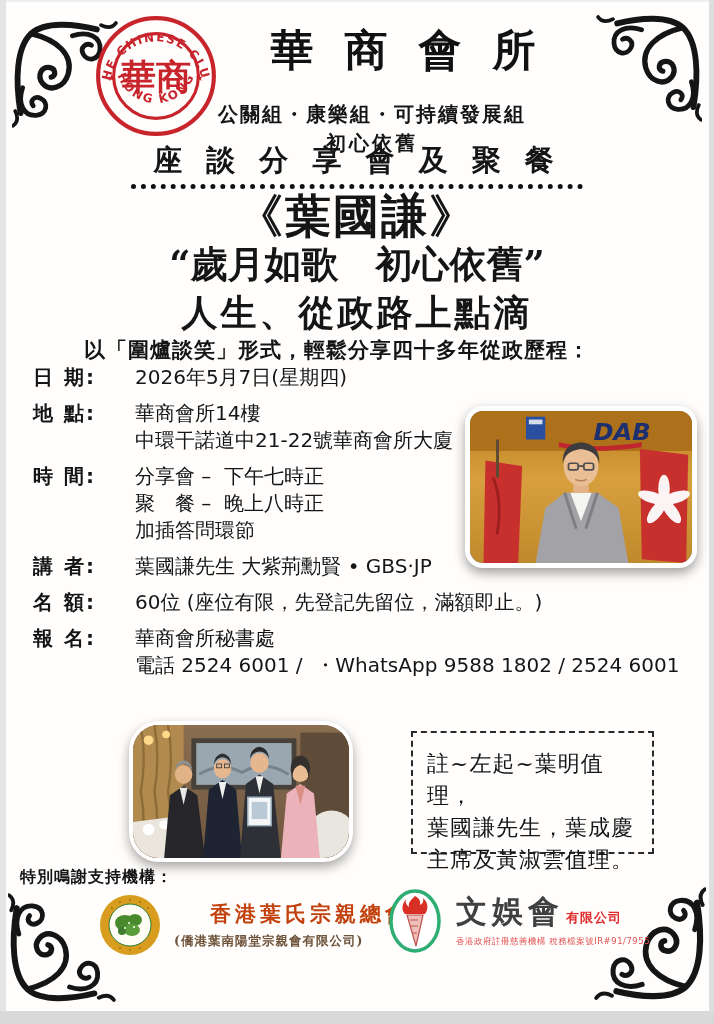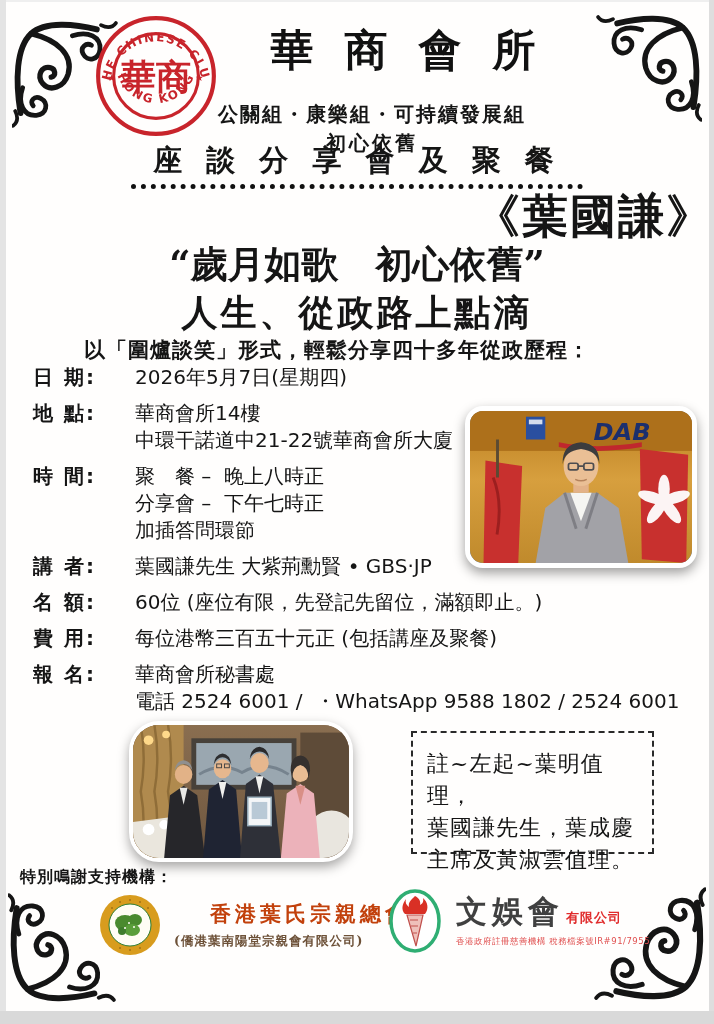--- a/index.html
+++ b/index.html
@@ -26,21 +26,21 @@
     font-family:"DejaVu Serif","Liberation Serif",serif; font-size:43px; font-weight:600;
     letter-spacing:8px; color:#111; }
   .groups-line { position:absolute; left:150px; right:120px; top:101px; text-align:center;
     font-family:"DejaVu Serif","Liberation Serif",serif; font-size:20px; font-weight:600; letter-spacing:2px; }
   .presents-line { position:absolute; left:150px; right:120px; top:130px; text-align:center;
     font-family:"DejaVu Serif","Liberation Serif",serif; font-size:20px; font-weight:600; letter-spacing:3px; }
 
   .event-heading { position:absolute; left:0; right:0; top:141px; text-align:center; }
   .event-heading span { display:inline-block; font-size:29px; font-weight:800; letter-spacing:7px;
     padding:0 22px 3px 22px; border-bottom:5px dotted #111; }
-  .speaker-title { position:absolute; left:0; right:0; top:186px; text-align:right;
+  .speaker-title { position:absolute; left:0; right:0; top:186px; text-align:center;
     font-size:46px; font-weight:800; letter-spacing:2px; }
   .quote { position:absolute; left:0; right:0; top:240px; text-align:center;
     font-family:"DejaVu Serif","Liberation Serif",serif; font-size:37px; font-weight:800; }
   .subtitle2 { position:absolute; left:0; right:0; top:289px; text-align:center;
     font-family:"DejaVu Serif","Liberation Serif",serif; font-size:36px; font-weight:800; letter-spacing:3px; }
   .intro { position:absolute; left:84px; top:336px; font-family:"DejaVu Serif","Liberation Serif",serif;
     font-size:21px; font-weight:700; letter-spacing:1px; }
 
   .details { position:absolute; left:33px; top:364px; width:648px; }
   .detail-row { display:flex; margin-bottom:9px; }
@@ -174,41 +174,35 @@
     <div class="detail-row">
       <div class="detail-label">地 點:</div>
       <div class="detail-value">
         <div>華商會所14樓</div>
         <div>中環干諾道中21-22號華商會所大廈</div>
       </div>
     </div>
     <div class="detail-row">
       <div class="detail-label">時 間:</div>
       <div class="detail-value">
+        <div>分享會 –  下午七時正</div>
         <div>聚　餐 –  晚上八時正</div>
-        <div>分享會 –  下午七時正</div>
         <div>加插答問環節</div>
       </div>
     </div>
     <div class="detail-row">
       <div class="detail-label">講 者:</div>
       <div class="detail-value">
           <div>葉國謙先生 大紫荊勳賢 • GBS·JP</div>
         </div>
     </div>
     <div class="detail-row">
       <div class="detail-label">名 額:</div>
       <div class="detail-value">
           <div>60位 (座位有限，先登記先留位，滿額即止。)</div>
-        </div>
-    </div>
-    <div class="detail-row">
-      <div class="detail-label">費 用:</div>
-      <div class="detail-value">
-          <div>每位港幣三百五十元正 (包括講座及聚餐)</div>
         </div>
     </div>
     <div class="detail-row">
       <div class="detail-label">報 名:</div>
       <div class="detail-value">
         <div>華商會所秘書處</div>
         <div>電話 2524 6001 /  ・WhatsApp 9588 1802 / 2524 6001</div>
       </div>
     </div>
   </div>

